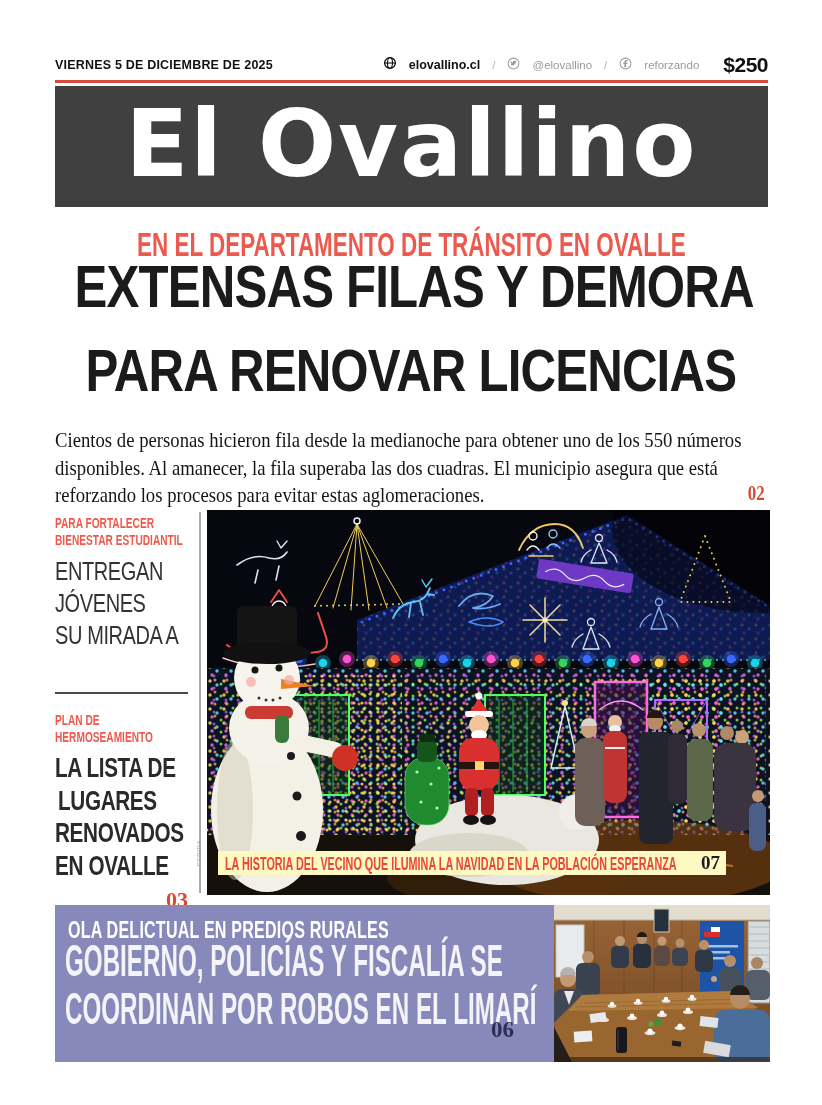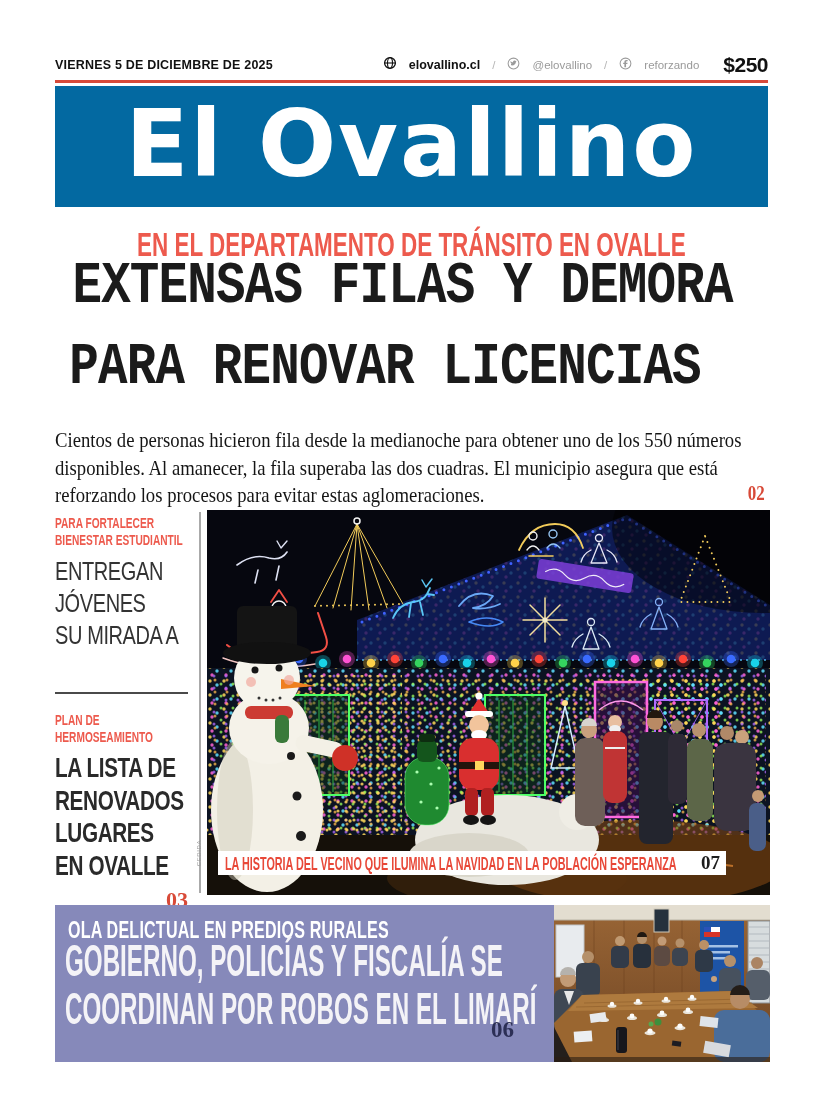--- a/index.html
+++ b/index.html
@@ -15,30 +15,30 @@
   .tb-edition{font-size:11.5px;color:#9a9a9a;}
   .tb-right{display:flex;align-items:center;gap:12px;}
   .tb-site{font-weight:bold;font-size:12.5px;color:#111;}
   .tb-gray{font-size:11.5px;color:#9a9a9a;}
   .tb-sep{font-size:11.5px;color:#b5b5b5;}
   .tb-price{font-weight:bold;font-size:21px;color:#111;margin-left:12px;letter-spacing:-.5px;}
   .tb-icon{display:inline-block;vertical-align:middle;}
   .rule-red{position:absolute;left:55px;right:54px;top:80px;height:2.5px;background:#d64a3a;}
 
   
-  .masthead{position:absolute;left:55px;right:54px;top:86px;height:121px;background:#0369a1;
+  .masthead{position:absolute;left:55px;right:54px;top:86px;height:121px;background:#404040;
             text-align:center;}
   .masthead-title{font-family:"DejaVu Sans",sans-serif;font-weight:bold;color:#fff;
                   font-size:92px;line-height:118px;letter-spacing:2px;}
 
   
   .lead-kicker{position:absolute;left:0;right:0;top:226px;text-align:center;}
   .lead-kicker .cnd{font-size:33px;font-weight:bold;color:#ed5a4d;transform:scaleX(.68);
                     transform-origin:50% 50%;letter-spacing:0;}
-  .lead-headline{position:absolute;left:0;right:0;top:252px;font-family:Liberation Mono, monospace;}
+  .lead-headline{position:absolute;left:0;right:0;top:252px;text-align:center;}
   .lead-headline .line{line-height:69px;}
   .lead-headline .cnd{font-size:60px;font-weight:bold;color:#1b1b1b;transform:scaleX(.82);
                       transform-origin:50% 50%;letter-spacing:-1px;}
   .lead-summary{position:absolute;left:55px;top:404px;width:839px;
                 transform:scaleX(.85);transform-origin:0 0;
                 font-family:"Liberation Serif",serif;font-size:22px;line-height:27.5px;color:#151515;}
   .lead-pg{position:absolute;right:4px;bottom:1px;font-family:"Liberation Serif",serif;
            font-weight:bold;font-size:20px;color:#d84a38;}
 
   
@@ -46,37 +46,37 @@
   .sb-kicker div{line-height:15.5px;}
   .sb-kicker .cnd{font-size:14.5px;font-weight:bold;color:#ed5a4d;transform:scaleX(.7);
                   transform-origin:0 50%;}
   .sb1{top:515px;}
   .sb1 .hl{margin-top:9px;}
   .sb1 .hl div{line-height:29px;}
   .sb1 .hl .cnd{font-size:25px;font-weight:normal;color:#333;transform:scaleX(.8);
                 transform-origin:0 50%;letter-spacing:-.5px;}
   .sb2{top:712px;}
   .sb2 .hl{margin-top:9px;}
-  .sb2 .hl div{line-height:28.5px;}
+  .sb2 .hl div{line-height:28.5px;text-align:center;}
   .sb2 .hl .cnd{font-size:28px;font-weight:bold;color:#2a2a2a;transform:scaleX(.74);
                 transform-origin:0 50%;letter-spacing:-.5px;}
   .pg-inline{font-family:"Liberation Serif",serif;font-weight:bold;font-size:20px;
              color:#d84a38;margin-left:5px;}
   .pg-right{display:block;width:133px;text-align:right;font-family:"Liberation Serif",serif;
             font-weight:bold;font-size:22px;color:#d84a38;margin-top:3px;}
   .sb-divider{position:absolute;left:55px;top:692px;width:133px;height:2px;background:#4a4a4a;}
   .v-rule{position:absolute;left:199px;top:512px;width:1.5px;height:381px;background:#aaa;}
   .credit{position:absolute;left:196px;top:840px;writing-mode:vertical-rl;
           transform:rotate(180deg);font-size:6px;color:#999;letter-spacing:.6px;}
 
   
   .photo-main{position:absolute;left:207px;top:510px;width:563px;height:385px;
               background:#06070f;overflow:hidden;}
   .photo-main svg{display:block;}
-  .caption{position:absolute;left:11px;bottom:20px;width:508px;height:24px;background:#ffffff;}
+  .caption{position:absolute;left:11px;bottom:20px;width:508px;height:24px;background:#fef9c3;}
   .cap-text{position:absolute;left:7px;top:3px;white-space:nowrap;font-size:18px;font-weight:bold;
             color:#e84838;transform:scaleX(.6);transform-origin:0 0;}
   .cap-pg{position:absolute;right:6px;top:1px;font-family:"Liberation Serif",serif;
           font-weight:bold;font-size:19px;color:#1d1d1d;}
 
   
   .panel{position:absolute;left:55px;top:905px;width:715px;height:157px;background:#8689ba;}
   .panel-kicker{position:absolute;left:13px;top:11px;}
   .panel-kicker .cnd{font-size:24px;font-weight:bold;color:#fff;transform:scaleX(.67);
                      transform-origin:0 50%;letter-spacing:.3px;}
@@ -154,22 +154,22 @@
 
   <div class="sb-divider"></div>
 
   <div class="sb sb2">
     <div class="sb-kicker">
       <div><span class="cnd">PLAN DE</span></div>
       <div><span class="cnd">HERMOSEAMIENTO</span></div>
     </div>
     <div class="hl">
       <div><span class="cnd">LA LISTA DE</span></div>
+      <div><span class="cnd">LUGARES</span></div>
       <div><span class="cnd">RENOVADOS</span></div>
-      <div><span class="cnd">LUGARES</span></div>
       <div><span class="cnd">EN OVALLE</span></div>
       <span class="pg-right">03</span>
     </div>
   </div>
 
   <div class="v-rule"></div>
   <div class="credit">CEDIDA</div>
 
   <div class="photo-main">
     <svg width="563" height="385" viewBox="0 0 563 385">

